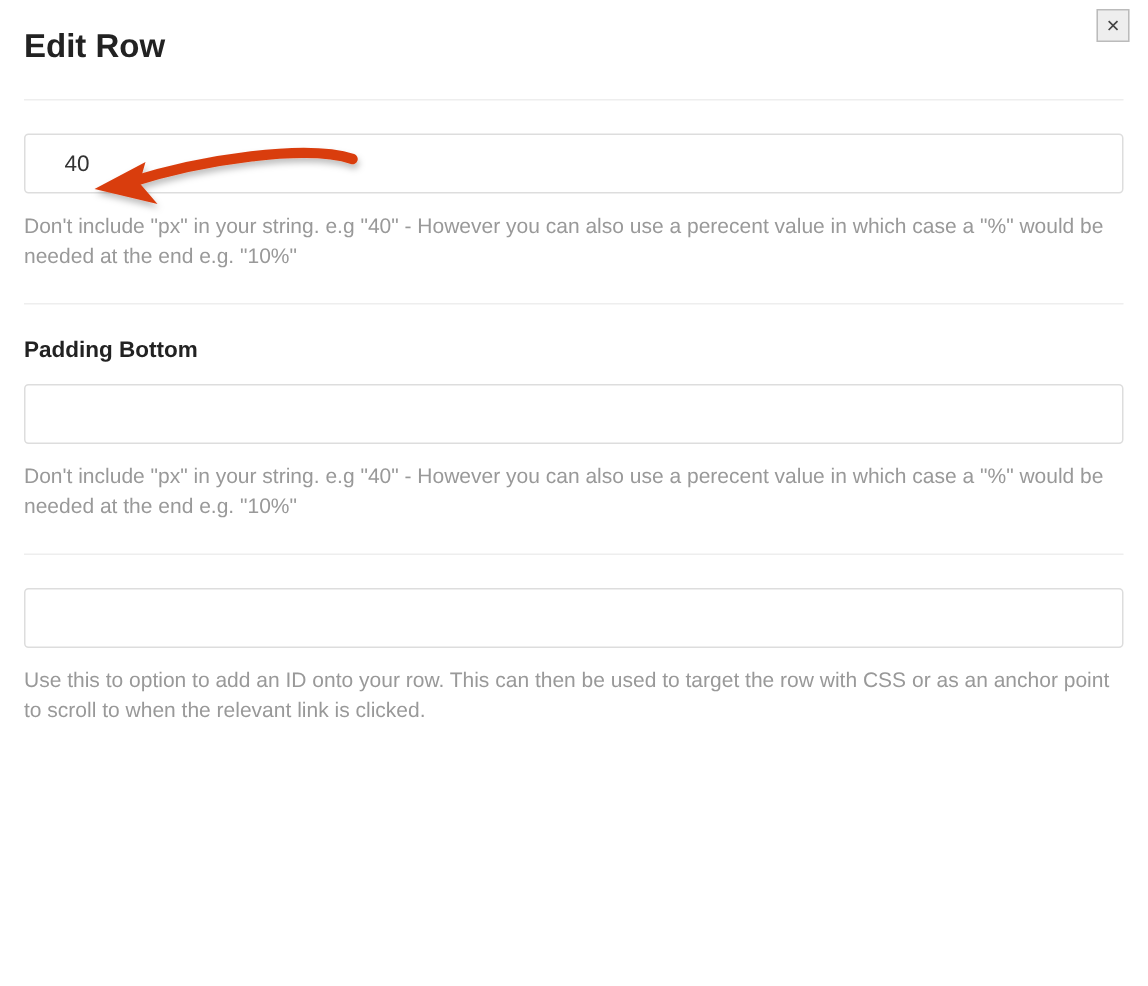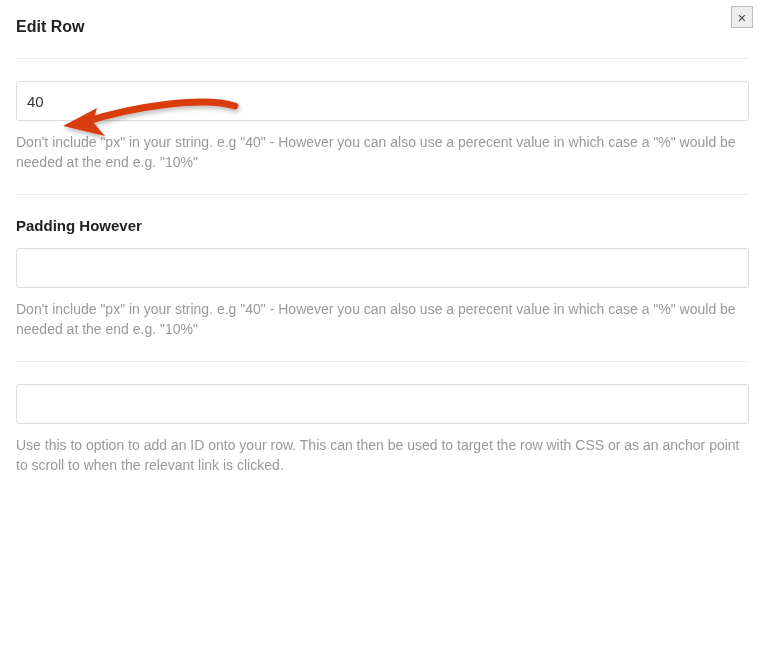--- a/index.html
+++ b/index.html
@@ -8,21 +8,21 @@
   background: #fff;
   width: 765px;
   color: #333;
   position: relative;
 }
 .header {
   padding: 18px 16px 6px 16px;
   position: relative;
 }
 .title {
-  font-size: 16px;
+  font-size: 22px;
   font-weight: 600;
   color: #222;
 }
 .close-btn {
   position: absolute;
   top: 6px;
   right: 12px;
   width: 22px;
   height: 22px;
   border: 1px solid #bbb;
@@ -46,21 +46,21 @@
   font-weight: 700;
   color: #222;
   margin-bottom: 14px;
   display: block;
 }
 .field-input {
   width: 100%;
   height: 40px;
   border: 1px solid #ddd;
   border-radius: 3px;
-  padding: 8px 10px;
+  padding: 8px 26px;
   font-size: 15px;
   color: #333;
   background: #fff;
 }
 .help-text {
   font-size: 14px;
   color: #999;
   margin-top: 12px;
   line-height: 1.4;
 }
@@ -79,21 +79,21 @@
 </div>
 
 <div class="body">
 
   <div class="field-group">
     <input class="field-input" type="text" value="40" style="">
     <div class="help-text">Don't include "px" in your string. e.g "40" - However you can also use a perecent value in which case a "%" would be needed at the end e.g. "10%"</div>
   </div>
 
   <div class="field-group">
-    <label class="field-label">Padding However</label>
+    <label class="field-label">Padding Bottom</label>
     <input class="field-input" type="text" value="" style="">
     <div class="help-text">Don't include "px" in your string. e.g "40" - However you can also use a perecent value in which case a "%" would be needed at the end e.g. "10%"</div>
   </div>
 
 
   <div class="field-group">
     <input class="field-input" type="text" value="" style="">
     <div class="help-text">Use this to option to add an ID onto your row. This can then be used to target the row with CSS or as an anchor point to scroll to when the relevant link is clicked.</div>
   </div>
 

